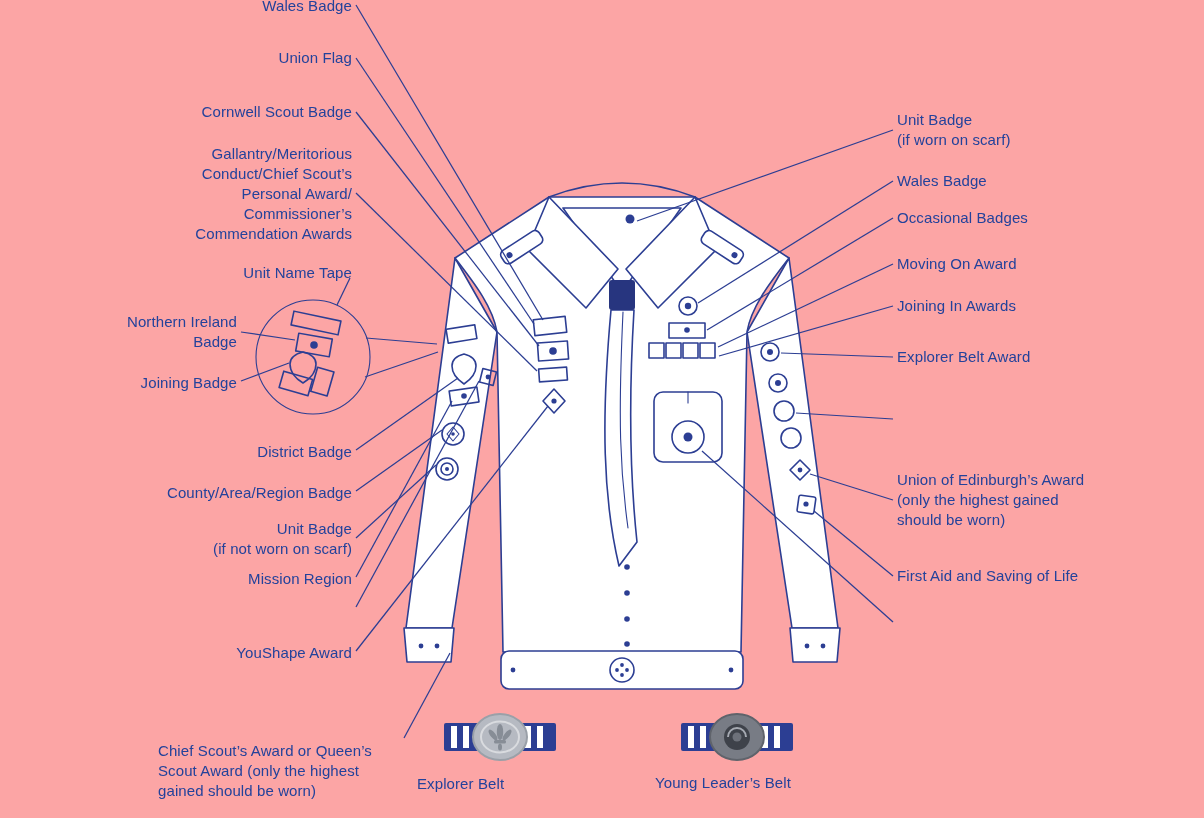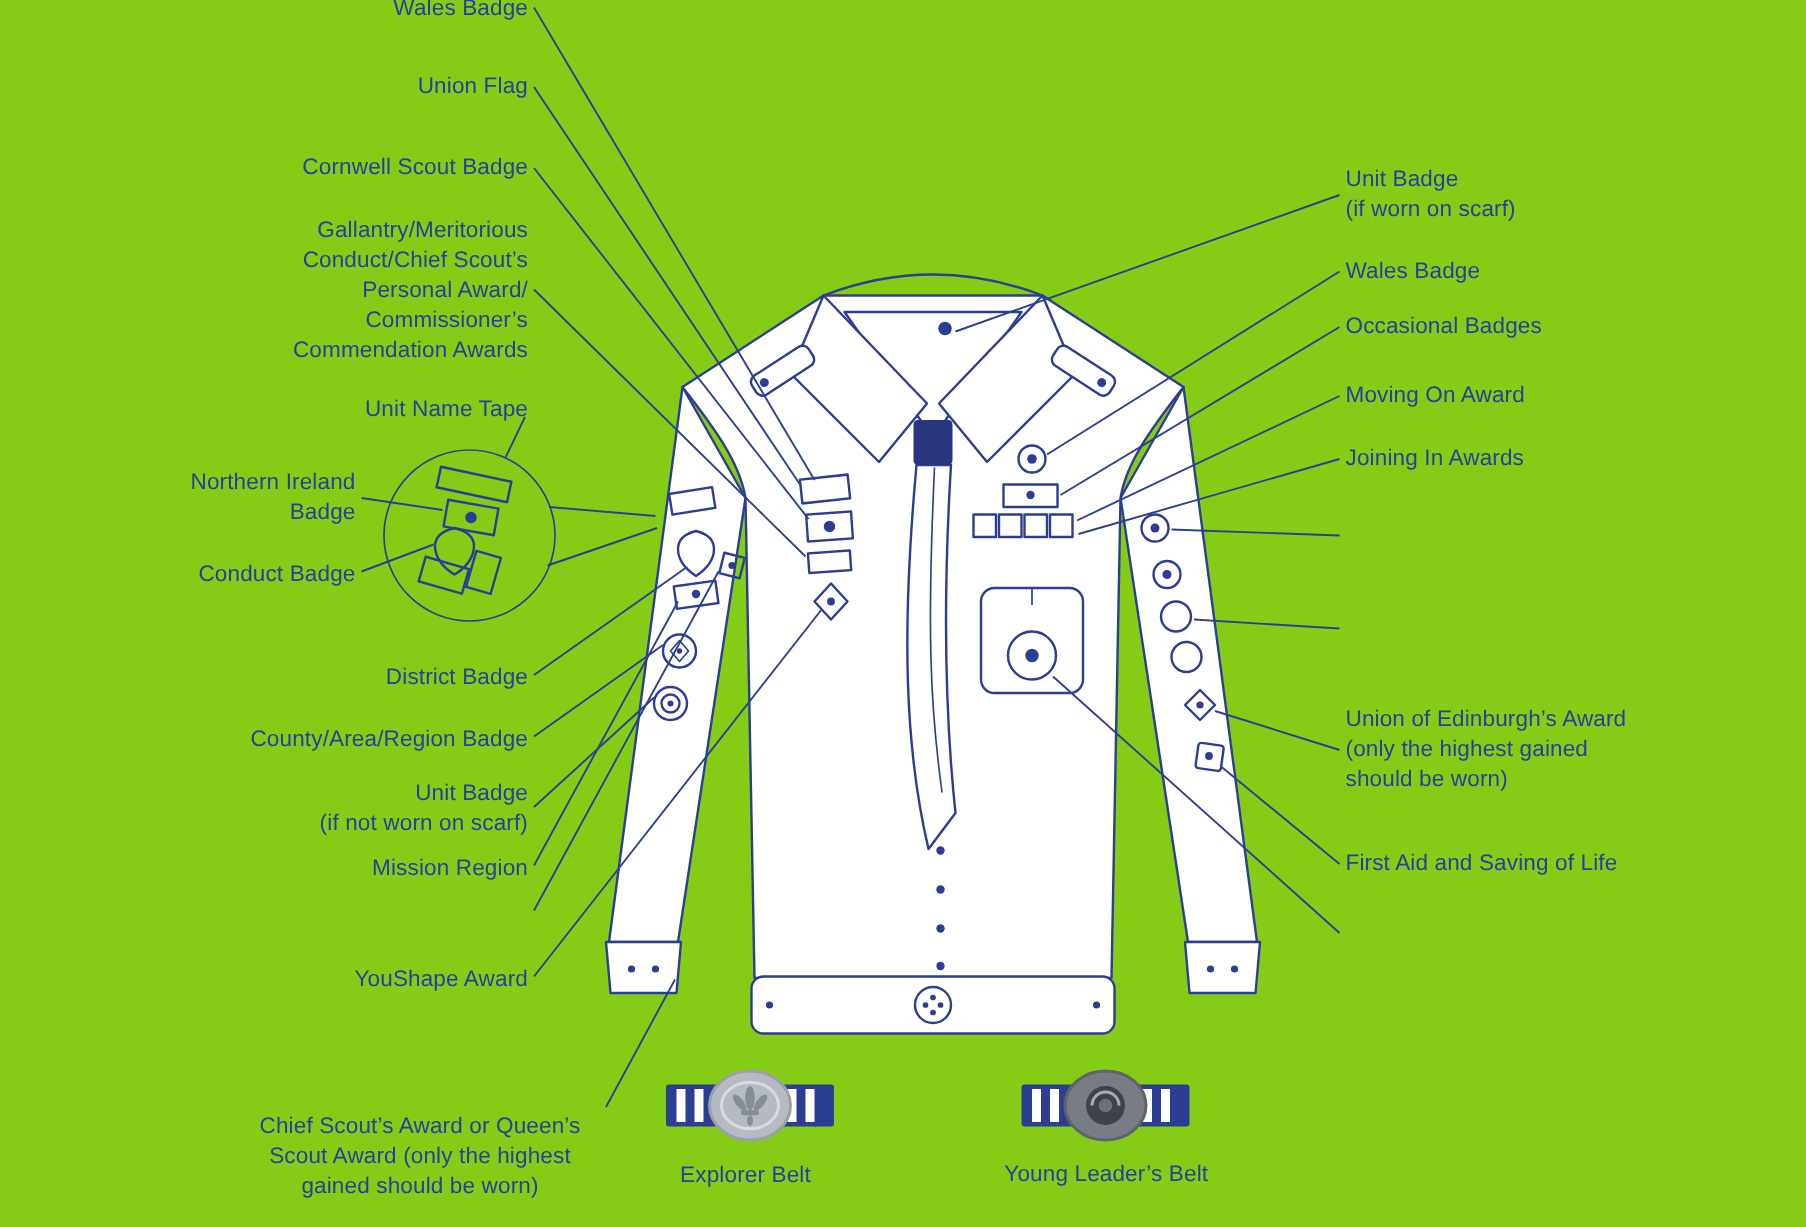--- a/index.html
+++ b/index.html
@@ -3,25 +3,25 @@
 <meta charset="utf-8">
 <style>
   :root{
     --line:#2c3e93; --text:#23429b; --woggle:#27357f;
     --explorer-buckle:#b6bac2; --explorer-buckle-rim:#9aa0a8; --explorer-emblem:#878d96;
     --young-leader-buckle:#787c85; --young-leader-buckle-rim:#5f636b; --young-leader-emblem:#3e424a;
     --belt-strap:#2c3e93;
   }
   *{margin:0;padding:0;box-sizing:border-box}
   body{background:#fff;font-family:"Liberation Sans",sans-serif}
-  .stage{position:relative;width:1204px;height:818px;background:#84cc16;overflow:hidden}
+  .stage{position:relative;width:1204px;height:818px;background:#fca5a5;overflow:hidden}
   .stage svg{position:absolute;left:0;top:0}
   .label{position:absolute;color:var(--text);font-size:15px;line-height:20px;white-space:pre-line;letter-spacing:.1px}
   .l-r{text-align:right}
-  .l-c{text-align:center}
+  .l-c{text-align:left}
   .s{fill:none;stroke:var(--line);stroke-width:1.6;stroke-linejoin:round;stroke-linecap:round}
   .sw{fill:#fff;stroke:var(--line);stroke-width:1.6;stroke-linejoin:round}
   .f{fill:var(--line);stroke:none}
   .lead{stroke:var(--line);stroke-width:1.25;fill:none}
   .thin{stroke-width:1.1}
   .strap{fill:var(--belt-strap)}
 </style>
 </head>
 <body>
 
@@ -242,37 +242,38 @@
   <div class="label l-r" style="left:152px;top:48px;width:200px">Union Flag</div>
   <div class="label l-r" style="left:152px;top:102px;width:200px">Cornwell Scout Badge</div>
   <div class="label l-r" style="left:152px;top:144px;width:200px">Gallantry/Meritorious
 Conduct/Chief Scout’s
 Personal Award/
 Commissioner’s
 Commendation Awards</div>
   <div class="label l-r" style="left:152px;top:263px;width:200px">Unit Name Tape</div>
   <div class="label l-r" style="left:87px;top:312px;width:150px">Northern Ireland
 Badge</div>
-  <div class="label l-r" style="left:87px;top:373px;width:150px">Conduct Badge</div>
+  <div class="label l-r" style="left:87px;top:373px;width:150px">Joining Badge</div>
   <div class="label l-r" style="left:152px;top:442px;width:200px">District Badge</div>
   <div class="label l-r" style="left:152px;top:483px;width:200px">County/Area/Region Badge</div>
   <div class="label l-r" style="left:152px;top:519px;width:200px">Unit Badge
 (if not worn on scarf)</div>
   <div class="label l-r" style="left:152px;top:569px;width:200px">Mission Region</div>
   <div class="label l-r" style="left:152px;top:643px;width:200px">YouShape Award</div>
   <div class="label l-c" style="left:158px;top:741px;width:244px">Chief Scout’s Award or Queen’s
 Scout Award (only the highest
 gained should be worn)</div>
 
   <div class="label" style="left:897px;top:110px;width:230px">Unit Badge
 (if worn on scarf)</div>
   <div class="label" style="left:897px;top:171px;width:230px">Wales Badge</div>
   <div class="label" style="left:897px;top:208px;width:230px">Occasional Badges</div>
   <div class="label" style="left:897px;top:254px;width:230px">Moving On Award</div>
   <div class="label" style="left:897px;top:296px;width:230px">Joining In Awards</div>
+  <div class="label" style="left:897px;top:347px;width:230px">Explorer Belt Award</div>
   <div class="label" style="left:897px;top:470px;width:230px">Union of Edinburgh’s Award
 (only the highest gained
 should be worn)</div>
   <div class="label" style="left:897px;top:566px;width:240px">First Aid and Saving of Life</div>
 
   <div class="label l-c" style="left:417px;top:774px;width:160px">Explorer Belt</div>
   <div class="label l-c" style="left:655px;top:773px;width:165px">Young Leader’s Belt</div>
 
 </div>
 

